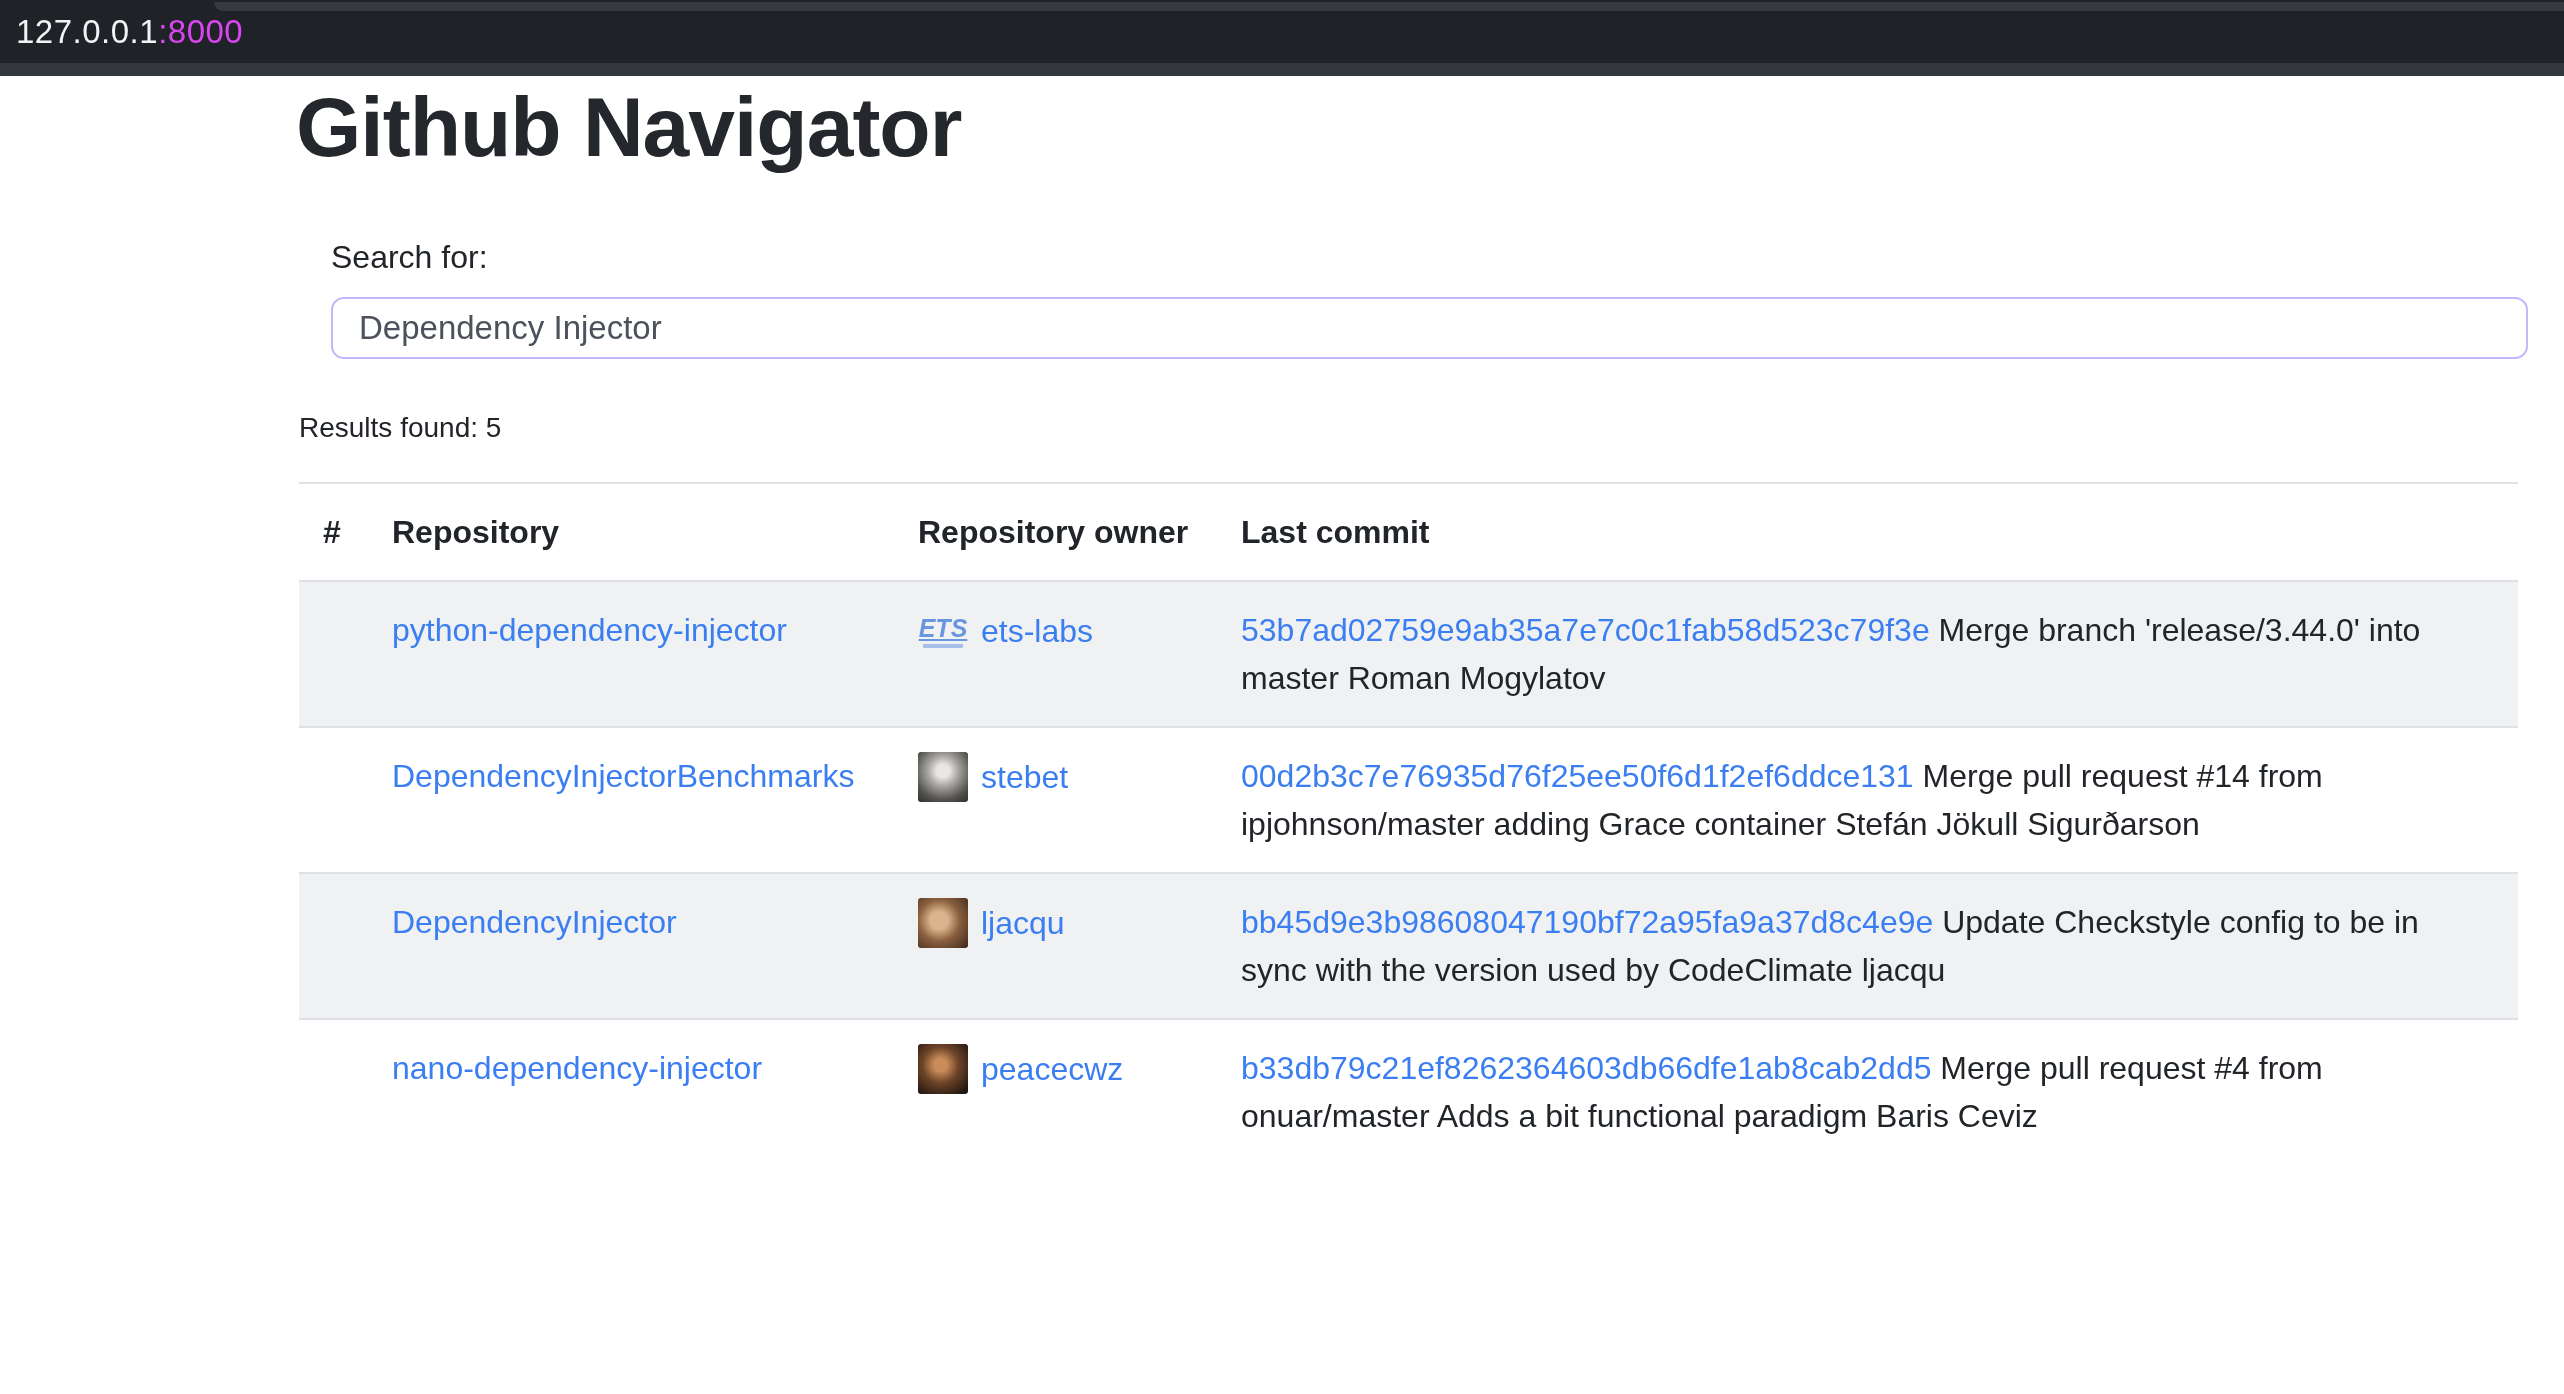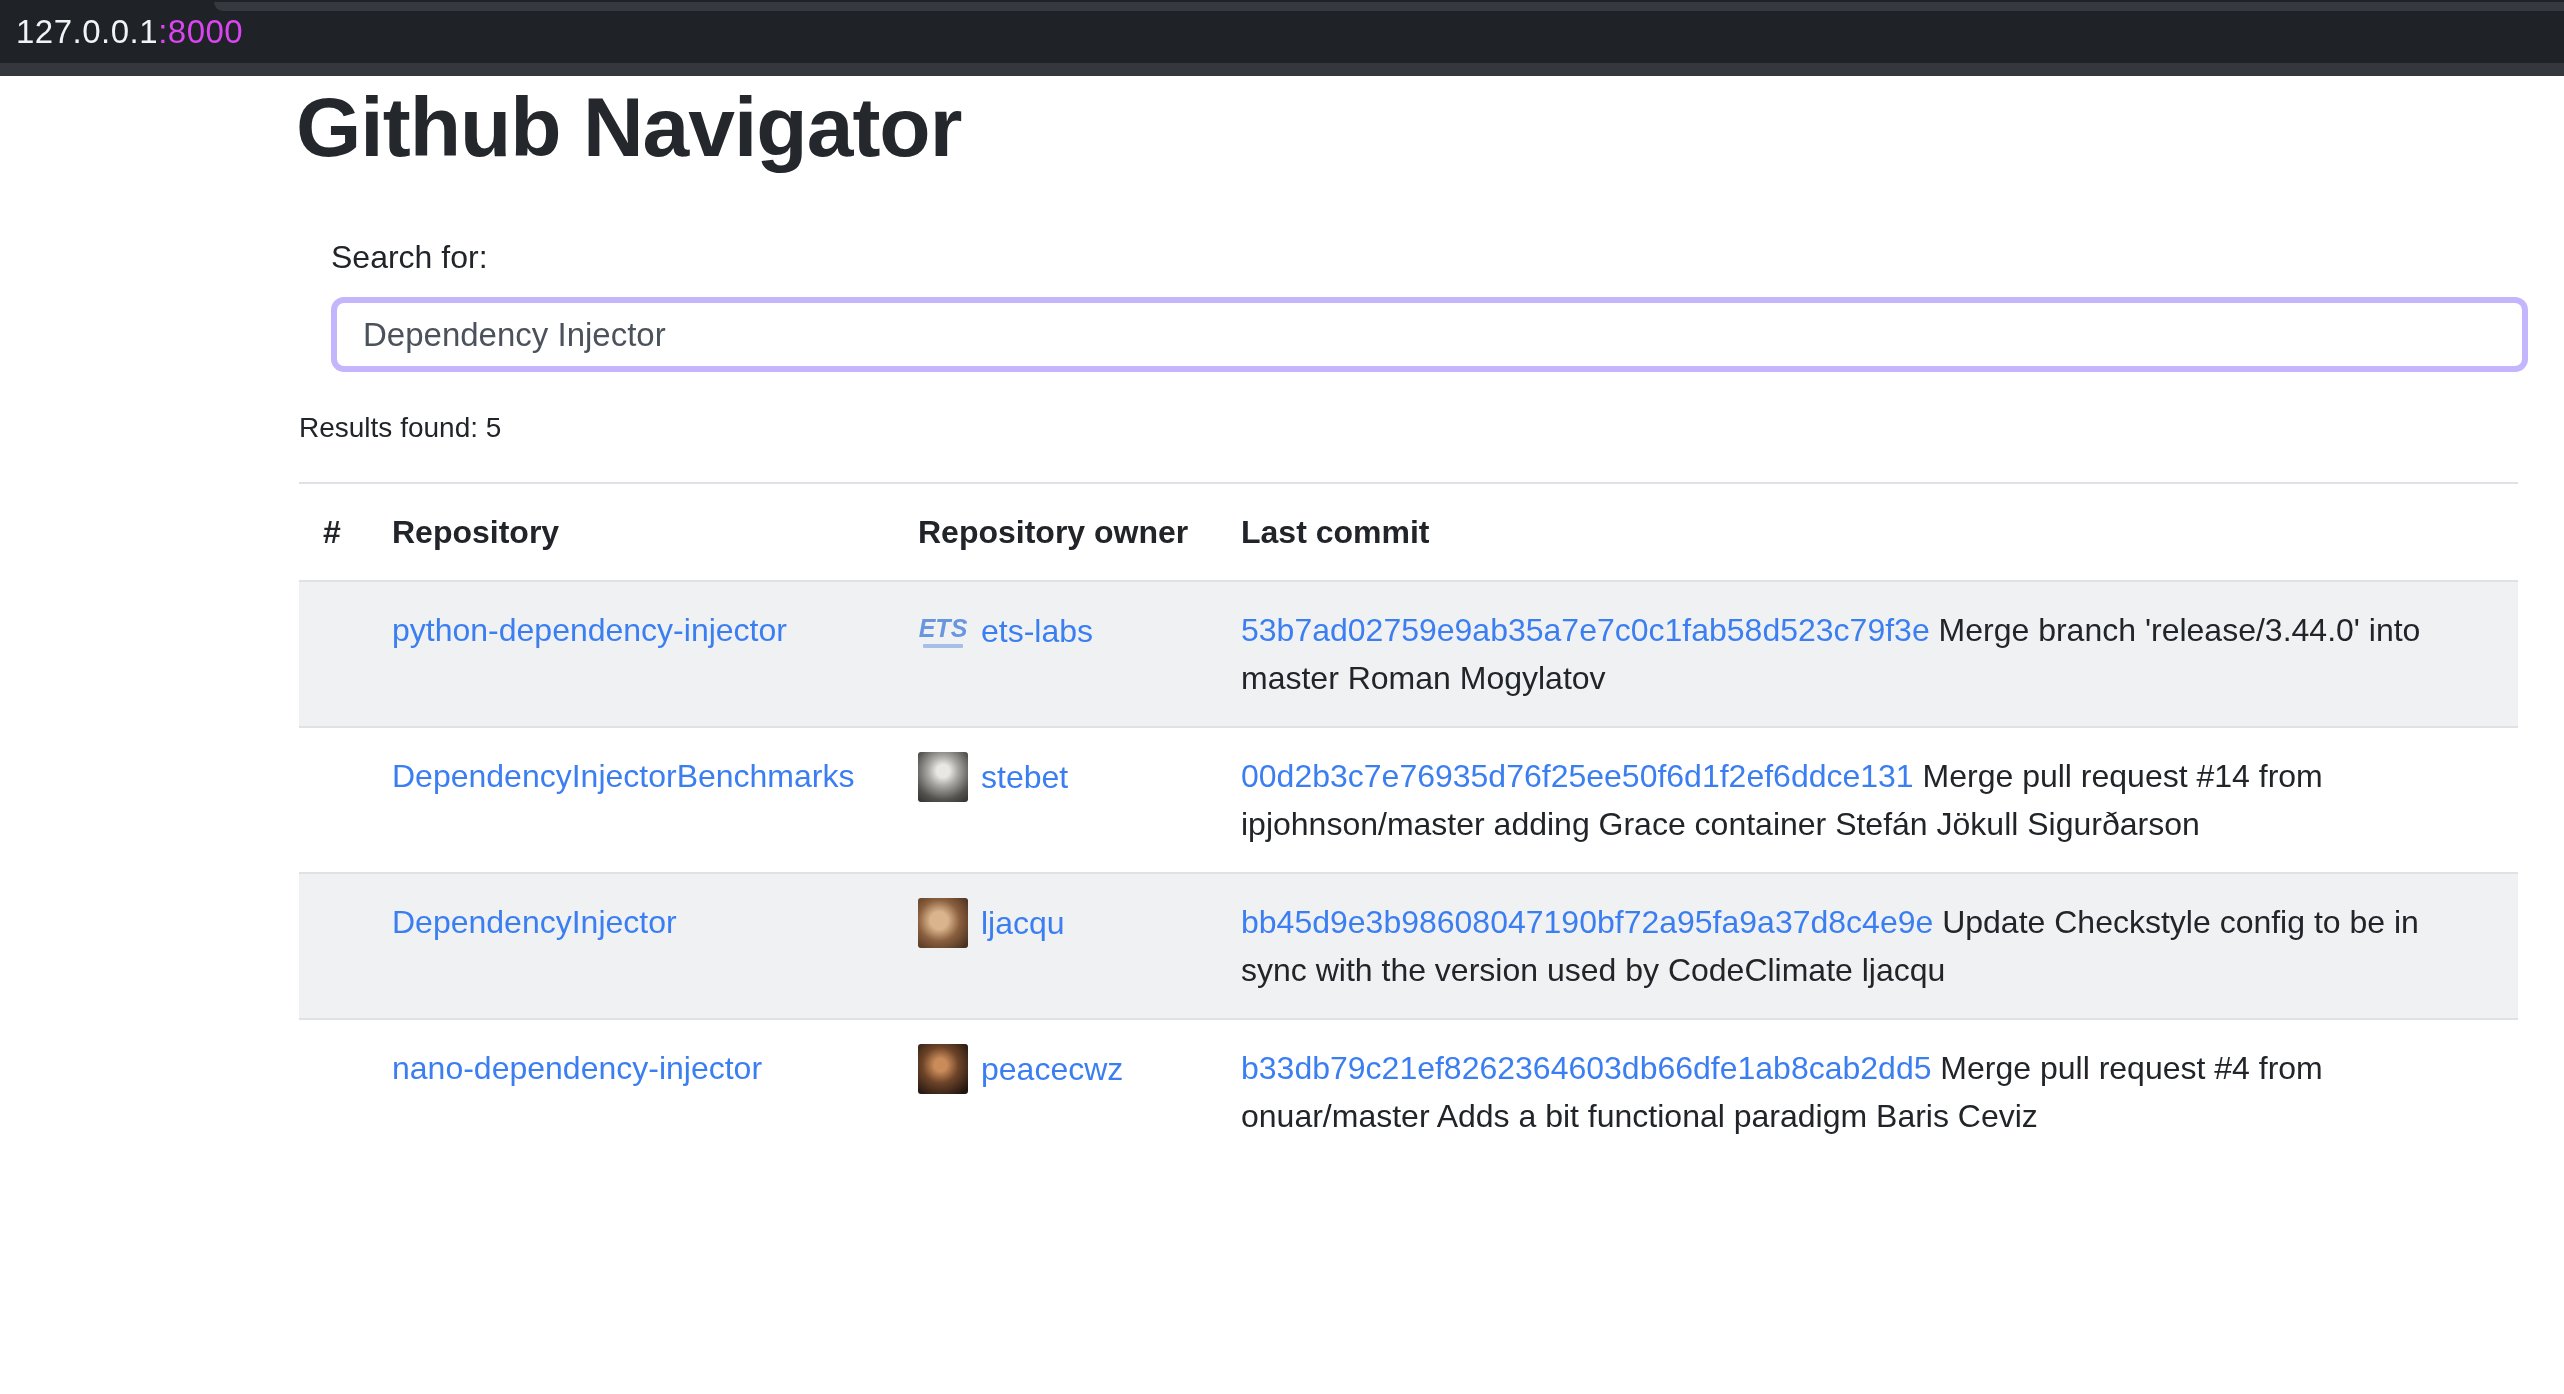--- a/index.html
+++ b/index.html
@@ -16,21 +16,21 @@
   .toolbar-strip { position:absolute; left:0; top:63px; width:2564px; height:13px; background:#34373c; }
 
   
   .page-title { position:absolute; left:296px; top:85px; font-size:84px; line-height:84px;
                 font-weight:600; color:#24272c; letter-spacing:-1px; }
 
   .form-row { position:absolute; left:299px; top:234px; width:2219px; display:flex;margin-left:32px; }
   .form-col-search { flex:1 1 auto; margin-right:22px; }
   .form-col-limit  { flex:0 0 353px; }
   .field-label { display:block; font-size:32px; line-height:46px; color:#212529; margin-bottom:17px; }
-  .text-input { width:100%; height:75px; border:6px solid #c4b5fd; border-radius:13px;
+  .text-input { width:100%; height:62px; border:2px solid #c4b5fd; border-radius:13px;
                 padding:0 26px; font-size:33px; color:#4b525b; background:#fff; outline:none;
                 font-family:"Liberation Sans","DejaVu Sans",sans-serif; }
   .select-box { position:relative; width:353px; height:75px; border:2px solid #cdd3da; border-radius:13px;
                 background:#fff; display:flex; align-items:center; padding:0 30px 0 36px; cursor:default; }
   .select-value { font-size:34px; color:#42484f; }
   .select-chevron { position:absolute; right:28px; top:50%; margin-top:-9px; width:36px; height:22px; }
 
   .results-summary { position:absolute; left:299px; top:408px; font-size:28px; line-height:40px; color:#212529; }
 
   
@@ -41,21 +41,21 @@
              border-top:2px solid #dee2e6; border-bottom:2px solid #dee2e6; }
   tbody td { vertical-align:top; padding:24px 24px; font-size:32px; line-height:48px;
              border-top:2px solid #dee2e6; }
   tbody tr:first-child td { border-top:none; }
   tbody tr:nth-child(odd) { background:#eff1f2; }
   a.link { color:#3b7ef2; text-decoration:none; cursor:pointer; }
   .owner-cell { display:flex; align-items:center; }
   .avatar { width:50px; height:50px; flex:0 0 50px; margin-right:13px; border-radius:3px;
             overflow:hidden; display:flex; flex-direction:column; align-items:center; justify-content:center; }
   .avatar .ets-label { font-size:25px; font-weight:bold; font-style:italic;
-                       line-height:26px; }
+                       text-decoration:underline; line-height:26px; }
   .avatar .ets-tag { width:40px; height:4px; margin-top:3px; opacity:.55; border-radius:1px; }
   .commit-line { white-space:nowrap; }
   .commit-msg { color:#212529; }
 </style>
 </head>
 <body>
 
 <div class="browser-bar">
   <div class="tab-strip"></div>
   <div class="url-text"><span>127.0.0.1</span><span class="url-port">:8000</span></div>

